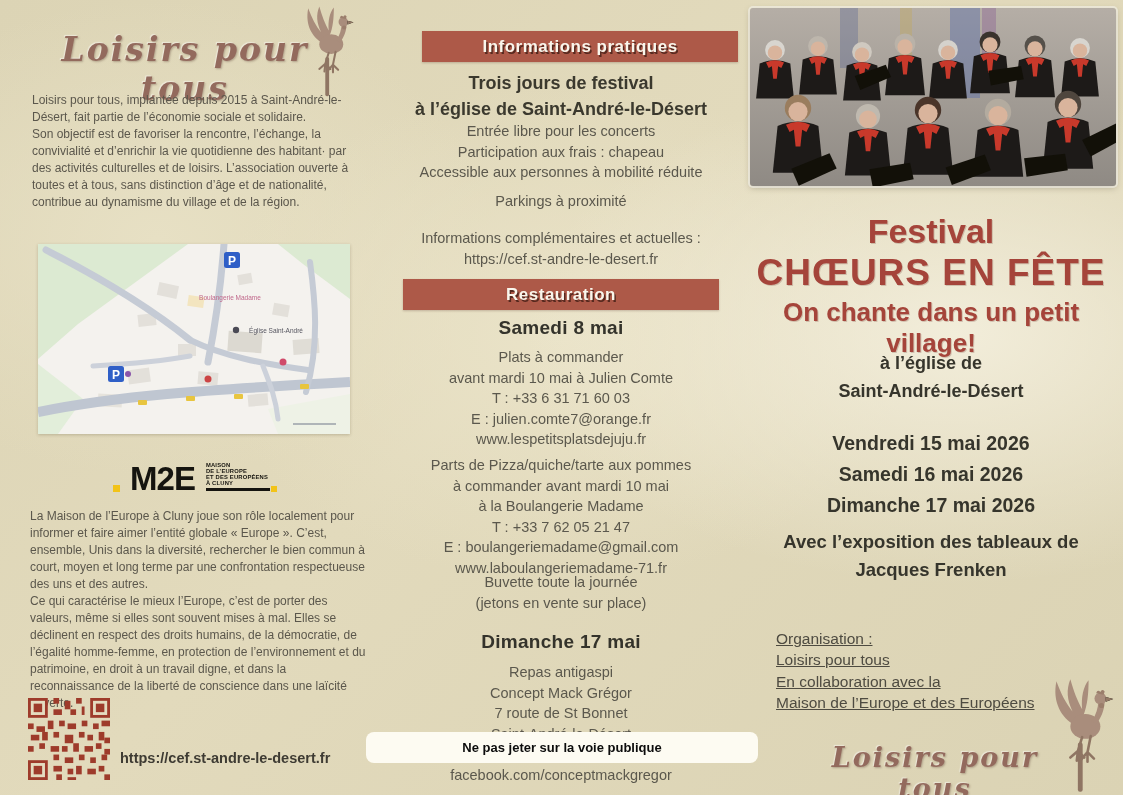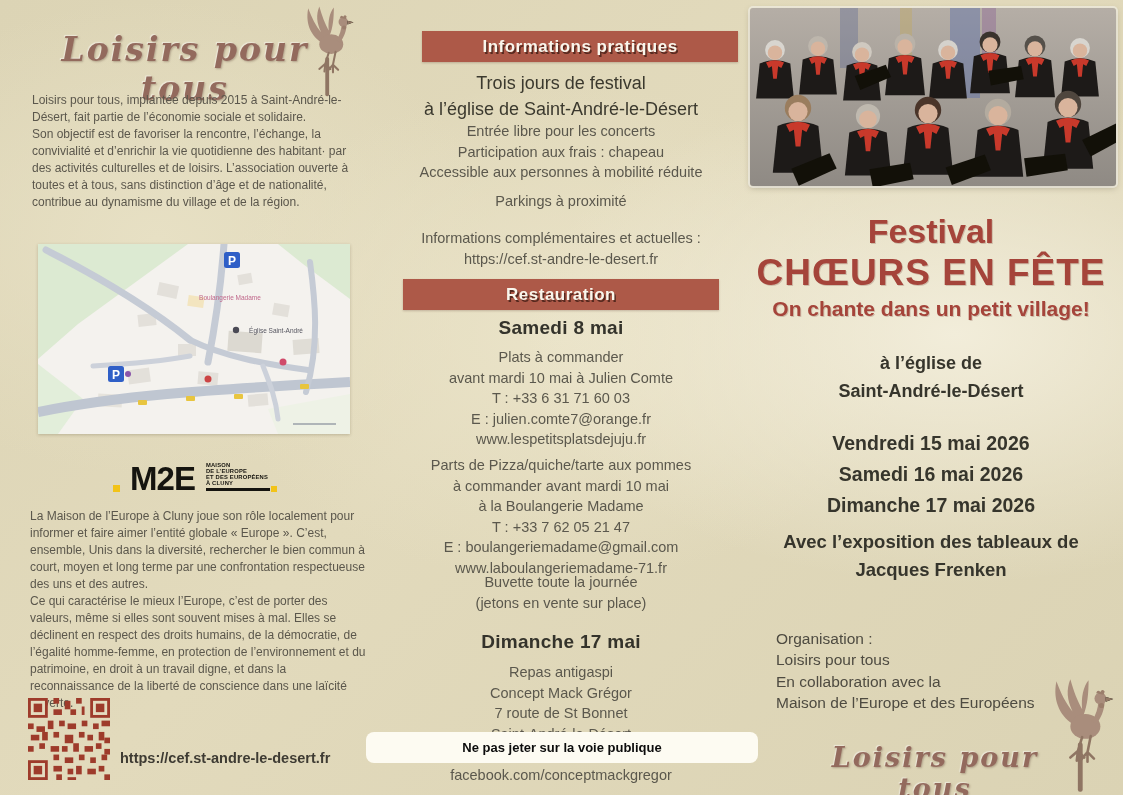--- a/index.html
+++ b/index.html
@@ -28,21 +28,21 @@
   
   .banner{
     background:#ad5948;height:31px;display:flex;align-items:center;justify-content:center;
     box-shadow:0 1px 2px rgba(80,40,30,.25);
   }
   .banner span{
     color:#f9f6ec;font-weight:bold;font-size:17px;letter-spacing:.5px;
     text-shadow:1.5px 1.5px 0 #56291f;
   }
 
-  .mid-heading{color:#3b392e;font-weight:normal;font-size:18px;line-height:1.45;}
+  .mid-heading{color:#3b392e;font-weight:bold;font-size:18px;line-height:1.45;}
   .mid-body{color:#5b584d;font-size:14.5px;line-height:1.42;}
   .day-title{color:#34332b;font-weight:bold;font-size:19px;letter-spacing:.3px;}
 
   .red-title{color:#a5443a;font-weight:bold;text-shadow:1px 1px 0 rgba(100,40,30,.22);}
   .right-bold{color:#36352c;font-weight:bold;}
 
   .org-text{color:#4e4b41;font-size:15.5px;line-height:1.38;}
 
   .m2e-row{display:flex;align-items:flex-end;justify-content:center;gap:8px;}
   .m2e-sq{width:7px;height:7px;background:#f2c318;}
@@ -304,33 +304,33 @@
     <use href="#folder" transform="translate(140,155) rotate(5)"></use>
     <use href="#folder" transform="translate(215,150) rotate(-4)"></use>
     <use href="#folder" transform="translate(295,145) rotate(8)"></use>
     <use href="#folder" transform="translate(350,120) rotate(-12)"></use>
     <use href="#folder" transform="translate(120,60) rotate(-6) scale(.8)"></use>
     <use href="#folder" transform="translate(255,58) rotate(6) scale(.8)"></use>
   </svg>
 
   <div class="abs red-title center" style="left:745px;top:252px;width:372px;font-size:37px;letter-spacing:1px;">CHŒURS EN FÊTE</div>
   <div class="abs red-title center" style="left:745px;top:212px;width:372px;font-size:34px;">Festival</div>
-  <div class="abs red-title center" style="left:745px;top:297px;width:372px;font-size:21px;">On chante dans un petit village!</div>
+  <div class="abs red-title center" style="left:745px;top:297px;width:372px;font-size:26px;">On chante dans un petit village!</div>
 
   <div class="abs right-bold pre center" style="left:745px;top:350px;width:372px;font-size:18px;line-height:1.55;">à l’église de
 Saint-André-le-Désert</div>
 
   <div class="abs right-bold pre center" style="left:745px;top:428px;width:372px;font-size:19.5px;line-height:1.58;">Vendredi 15 mai 2026
 Samedi 16 mai 2026
 Dimanche 17 mai 2026</div>
 
   <div class="abs right-bold pre center" style="left:745px;top:528px;width:372px;font-size:18.5px;line-height:1.5;">Avec l’exposition des tableaux de
 Jacques Frenken</div>
 
-  <div class="abs org-text pre" style="left:776px;top:628px;width:320px;">Organisation :
+  <div class="abs org-text pre" style="left:776px;top:628px;width:320px;text-decoration:underline;">Organisation :
 Loisirs pour tous
 En collaboration avec la
 Maison de l’Europe et des Européens</div>
 
   <div class="abs script-logo center" style="left:800px;top:742px;width:270px;font-size:27px;">Loisirs pour tous</div>
 
   <svg class="abs" style="left:1042px;top:676px;" width="76" height="118" viewBox="0 0 70 110">
     <use href="#rooster-shape"></use>
   </svg>
 

